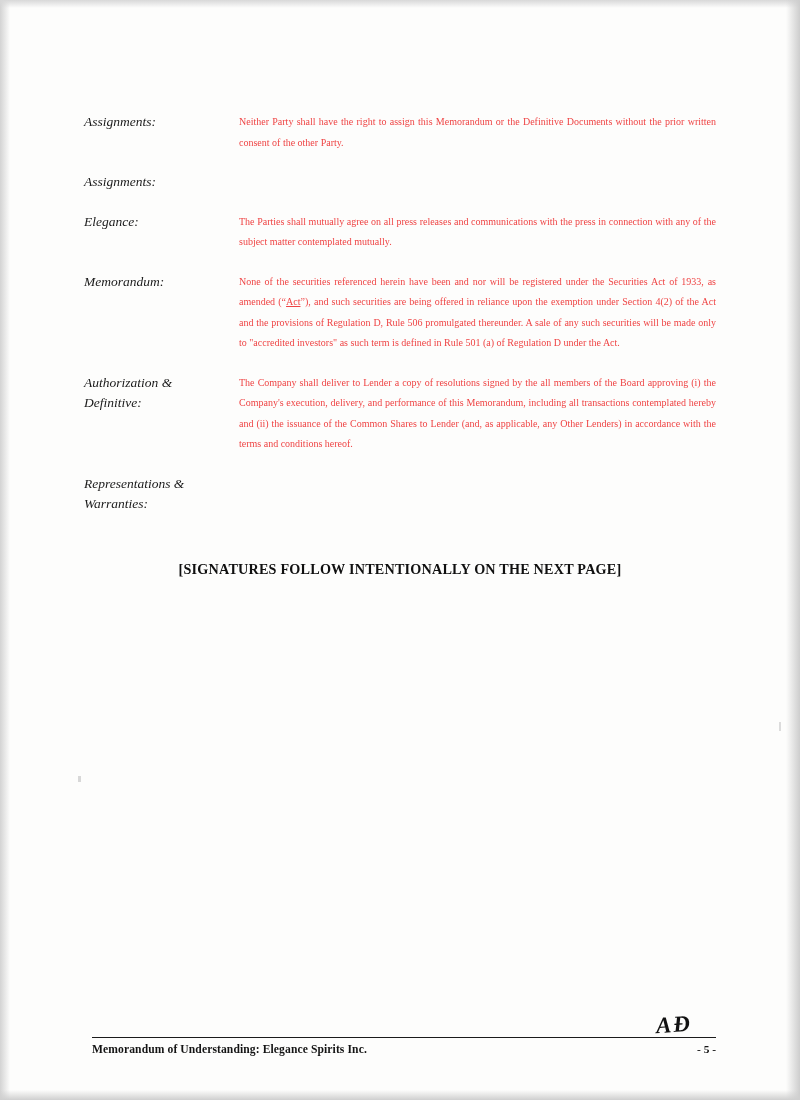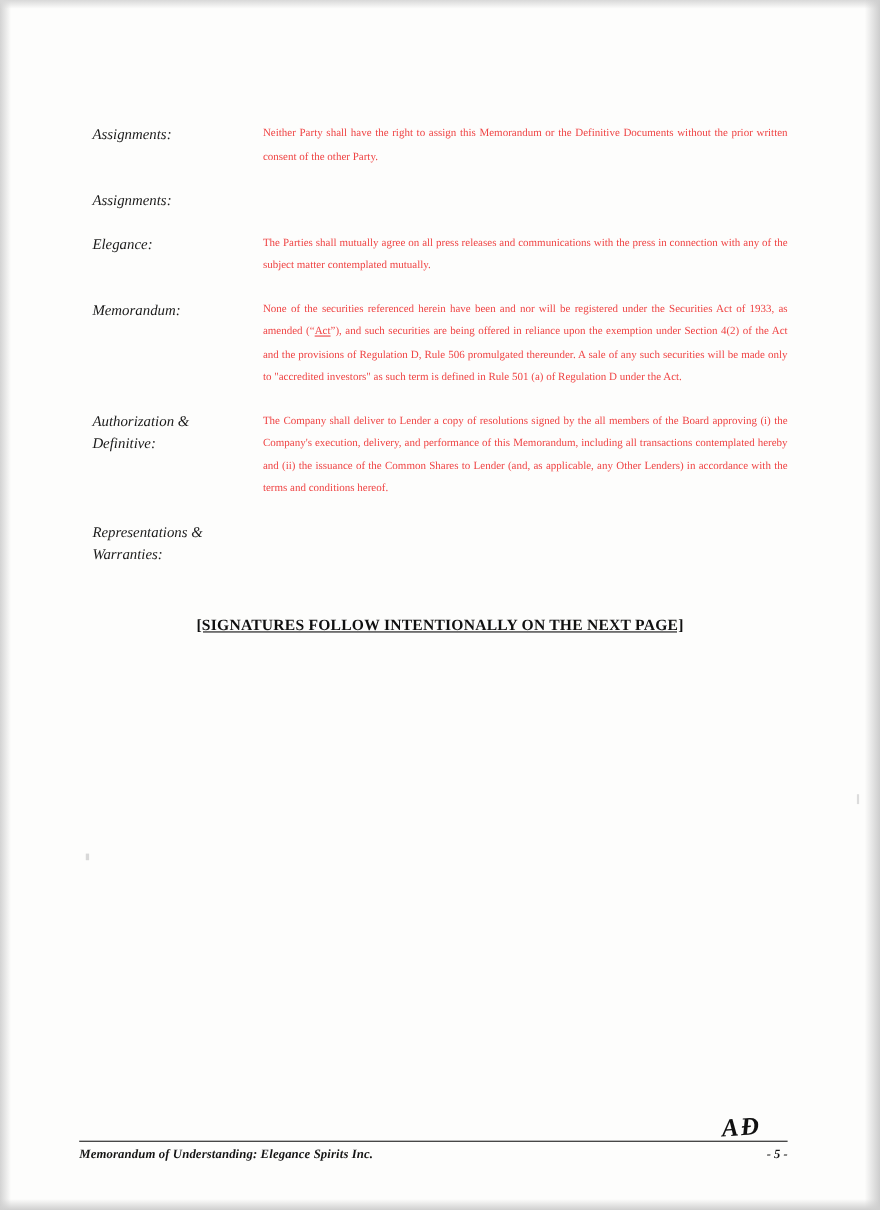--- a/index.html
+++ b/index.html
@@ -62,28 +62,26 @@
   .clause-body u {
     text-decoration: underline;
   }
   .signatures-note {
     margin-top: 46px;
     text-align: center;
     font-weight: bold;
     font-size: 14.2px;
     letter-spacing: 0.2px;
     color: #101010;
-    text-decoration: underline;
   }
   .footer {
     position: absolute;
-    left: 72px;
+    left: 92px;
     right: 84px;
     bottom: 44px;
-    font-style: italic;
   }
   .footer-rule {
     border-top: 1.3px solid #1b1b1b;
     margin-bottom: 5px;
   }
   .footer-row {
     display: flex;
     justify-content: space-between;
     align-items: baseline;
     font-size: 11.6px;

